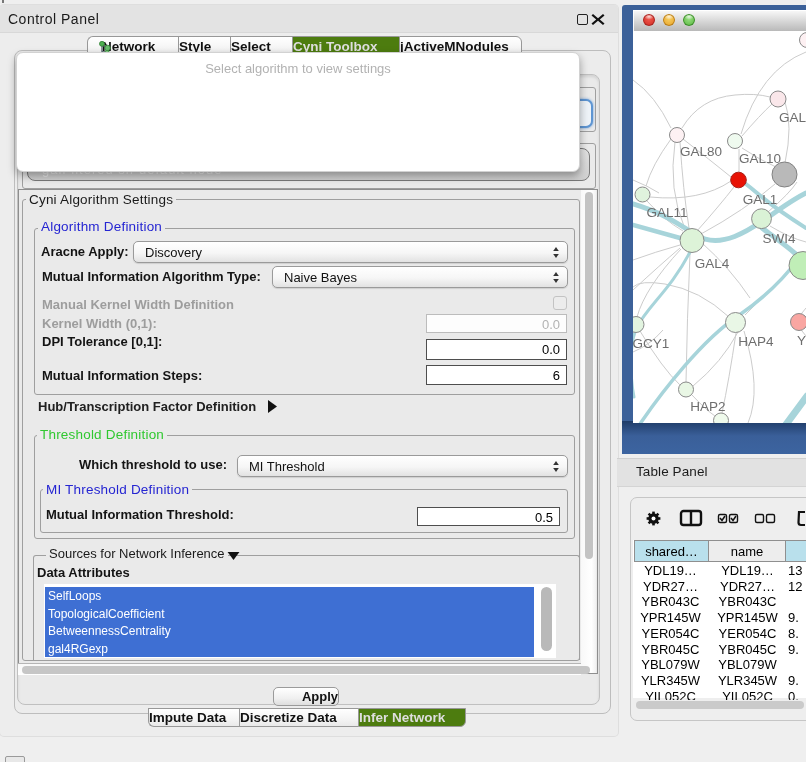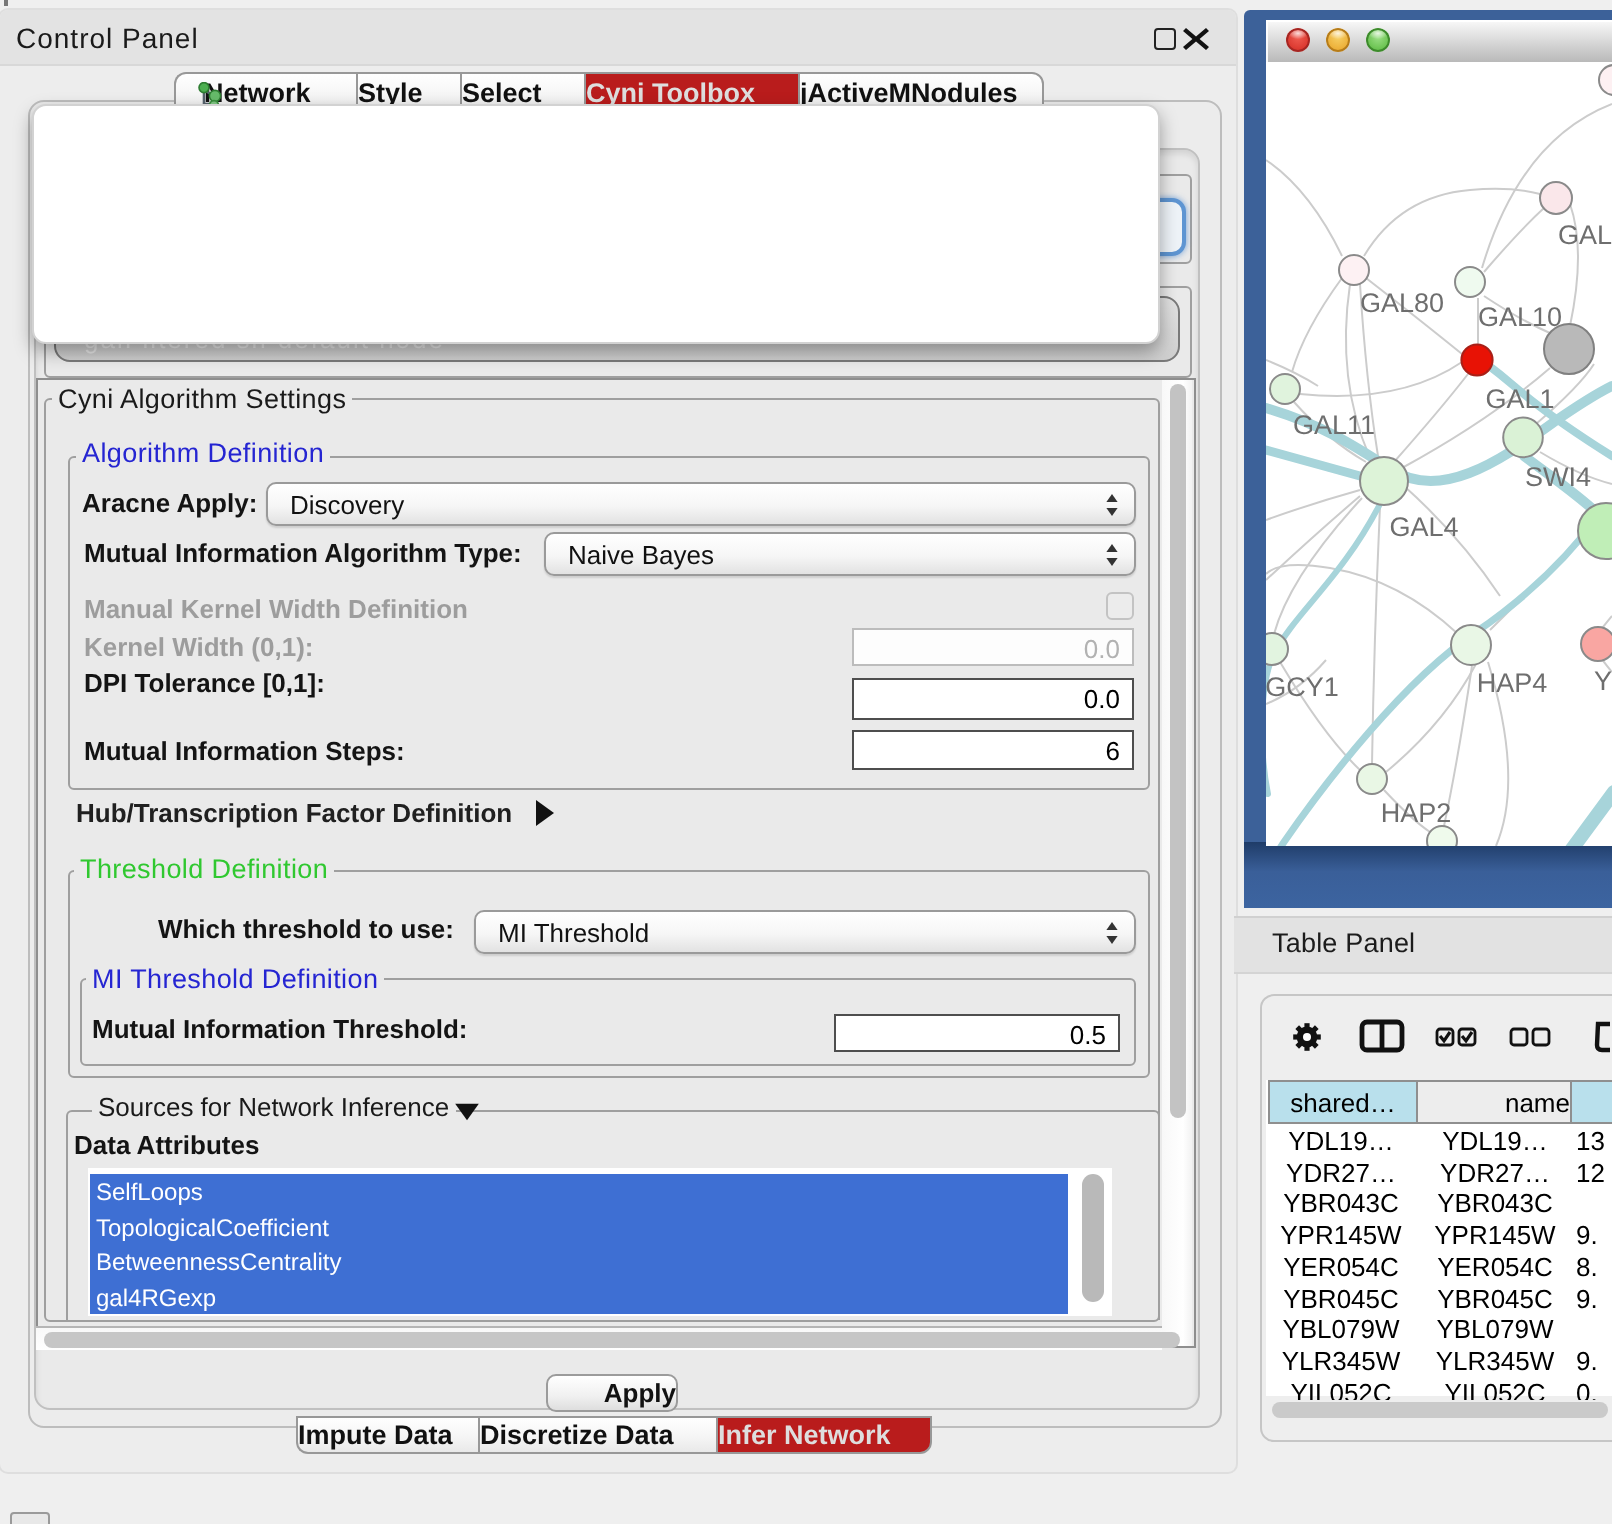--- a/index.html
+++ b/index.html
@@ -7,21 +7,21 @@
 .abs{position:absolute}
 .lb{position:absolute;font:bold 13px "Liberation Sans",sans-serif;color:#141414;white-space:nowrap}
 .lg{position:absolute;font:13.5px "Liberation Sans",sans-serif;white-space:nowrap;background:#eaeaea;padding:0 3px;line-height:14px;letter-spacing:0.2px}
 .fs{position:absolute;border:1px solid #9f9f9f;border-radius:3px}
 .combo{position:absolute;border:1px solid #9a9a9a;border-radius:5px;background:linear-gradient(#ffffff,#f6f6f6 55%,#e2e2e2);box-shadow:0 1px 1px rgba(0,0,0,.12)}
 .combo .tx{position:absolute;left:11px;top:3px;font:13px "Liberation Sans",sans-serif;color:#111}
 .inp{position:absolute;background:#fff;border:1px solid #4e4e4e;font:13px "Liberation Sans",sans-serif;color:#000;text-align:center;box-sizing:border-box;padding:0 6px 0 0}
 .inp span{position:absolute;right:6px;top:2px}
 .dis{border:1px solid #bcbcbc;color:#b2b2b2;background:#fdfdfd}
 .tab{position:absolute;top:0;height:20px;background:linear-gradient(#ffffff,#f4f4f4 60%,#e9e9e9);border:1px solid #989898;font:bold 13.5px "Liberation Sans",sans-serif;color:#111;line-height:20px;box-sizing:content-box}
-.seltab{background:#b91c1c;color:#dedede}
+.seltab{background:#4d7c0f;color:#dedede}
 .netlb{font:13.5px "Liberation Sans",sans-serif;fill:#6e6e6e}
 </style>
 </head>
 <body>
 <div class="abs" style="left:2px;top:0;width:2px;height:3px;background:#777"></div>
 
 <div class="abs" id="cpwin" style="left:0px;top:5px;width:618px;height:731px;background:#ededed;border-radius:4px;box-shadow:0 0 0 1px rgba(0,0,0,0.07)"></div>
 <div class="abs" style="left:0px;top:5px;width:618px;height:27px;background:#e3e3e3;border-radius:4px 4px 0 0;border-bottom:1px solid #d8d8d8"></div>
 <div class="abs" style="left:8px;top:11px;font:14px 'Liberation Sans',sans-serif;color:#1a1a1a;letter-spacing:0.5px">Control Panel</div>
 <div class="abs" style="left:577px;top:14px;width:9px;height:9px;border:1.6px solid #222;border-radius:2px"></div>
@@ -127,20 +127,21 @@
 <div class="abs" style="left:48px;top:588px;font:12px 'Liberation Sans',sans-serif;color:#fff;line-height:17.5px">SelfLoops<br>TopologicalCoefficient<br>BetweennessCentrality<br>gal4RGexp</div>
 <div class="abs" style="left:541px;top:587px;width:11px;height:64px;background:#b9b9b9;border-radius:6px"></div>
 
 <div class="abs" style="left:581px;top:190px;width:15px;height:483px;background:linear-gradient(90deg,#f8f8f8,#ffffff 70%,#f2f2f2)"></div>
 <div class="abs" style="left:584.5px;top:192px;width:8px;height:367px;background:#c3c3c3;border-radius:4px"></div>
 
 <div class="abs" style="left:18px;top:663px;width:563px;height:11px;background:linear-gradient(#f8f8f8,#ffffff);border-top:1px solid #b5b5b5"></div>
 <div class="abs" style="left:22px;top:665.5px;width:568px;height:8px;background:#c6c6c6;border-radius:4px"></div>
 
 <div class="abs" style="left:16px;top:52px;width:562px;height:118px;background:#ffffff;border:1px solid #d2d2d2;border-radius:7px;box-shadow:0 4px 9px rgba(0,0,0,0.35)">
+  <div style="position:absolute;left:0;width:100%;top:8px;text-align:center;font:13px 'Liberation Sans',sans-serif;color:#b2b2b2">Select algorithm to view settings</div>
 </div>
 
 <div class="abs" style="left:273px;top:687px;width:64px;height:17px;background:linear-gradient(#ffffff,#f0f0f0 60%,#dedede);border:1px solid #9b9b9b;border-radius:5px;text-align:right;font:bold 13px 'Liberation Sans',sans-serif;color:#111;line-height:17px">Apply</div>
 <div class="abs" style="left:148px;top:708px;width:320px;height:19px">
   <div class="tab" style="left:0;width:90px;height:17px;line-height:17px;border-radius:0 0 0 6px;border-right:none">Impute Data</div>
   <div class="tab" style="left:91px;width:118px;height:17px;line-height:17px;border-right:none">Discretize Data</div>
   <div class="tab seltab" style="left:210px;width:106px;height:17px;line-height:17px;border-radius:0 0 6px 0">Infer Network</div>
 </div>
 
 <div class="abs" style="left:621.5px;top:4.5px;width:184.5px;height:449.5px;background:#3c6199;border-radius:3px 0 0 0"></div>
@@ -251,21 +252,21 @@
     <rect x="110.5" y="5.5" width="8" height="8" rx="1.5"></rect>
     <rect x="121.5" y="5.5" width="8" height="8" rx="1.5"></rect>
   </g>
   <path d="M75 9 l2 2.4 l3 -4.4" stroke="#111" stroke-width="1.6" fill="none"></path>
   <path d="M86 9 l2 2.4 l3 -4.4" stroke="#111" stroke-width="1.6" fill="none"></path>
   <path d="M154 3 h8 v13 h-6 q-2.5 0 -2.5 -2.5 Z" fill="none" stroke="#111" stroke-width="2.2"></path>
 </svg>
 
 <div class="abs" style="left:633px;top:540px;width:173px;height:160px;overflow:hidden;font:13px 'Liberation Sans',sans-serif;color:#000">
   <div style="position:absolute;left:1px;top:0;width:75px;height:22px;background:#b9e0ec;border:1px solid #8f8f8f;box-sizing:border-box;text-align:center;line-height:21px">shared…</div>
-  <div style="position:absolute;left:76px;top:0;width:77px;height:22px;background:#ededed;border:1px solid #8f8f8f;border-left:none;box-sizing:border-box;text-align:right;line-height:21px">name</div>
+  <div style="position:absolute;left:76px;top:0;width:77px;height:22px;background:#ededed;border:1px solid #8f8f8f;border-left:none;box-sizing:border-box;text-align:center;line-height:21px">name</div>
   <div style="position:absolute;left:153px;top:0;width:60px;height:22px;background:#b9e0ec;border:1px solid #8f8f8f;border-left:none;box-sizing:border-box;line-height:21px;padding-left:48px">A</div>
   <div style="position:absolute;left:0;top:23px;width:75px;text-align:center;line-height:15.7px">YDL19…<br>YDR27…<br>YBR043C<br>YPR145W<br>YER054C<br>YBR045C<br>YBL079W<br>YLR345W<br>YIL052C</div>
   <div style="position:absolute;left:76px;top:23px;width:77px;text-align:center;line-height:15.7px">YDL19…<br>YDR27…<br>YBR043C<br>YPR145W<br>YER054C<br>YBR045C<br>YBL079W<br>YLR345W<br>YIL052C</div>
   <div style="position:absolute;left:155px;top:23px;width:50px;line-height:15.7px">13<br>12<br>&nbsp;<br>9.<br>8.<br>9.<br>&nbsp;<br>9.<br>0.</div>
 </div>
 <div class="abs" style="left:636px;top:701px;width:168px;height:8px;background:#cacaca;border-radius:4px"></div>
 
 <div class="abs" style="left:5px;top:756px;width:18px;height:14px;background:#e8e8e8;border:1.5px solid #9a9a9a;border-radius:2px"></div>
 
 </body></html>

